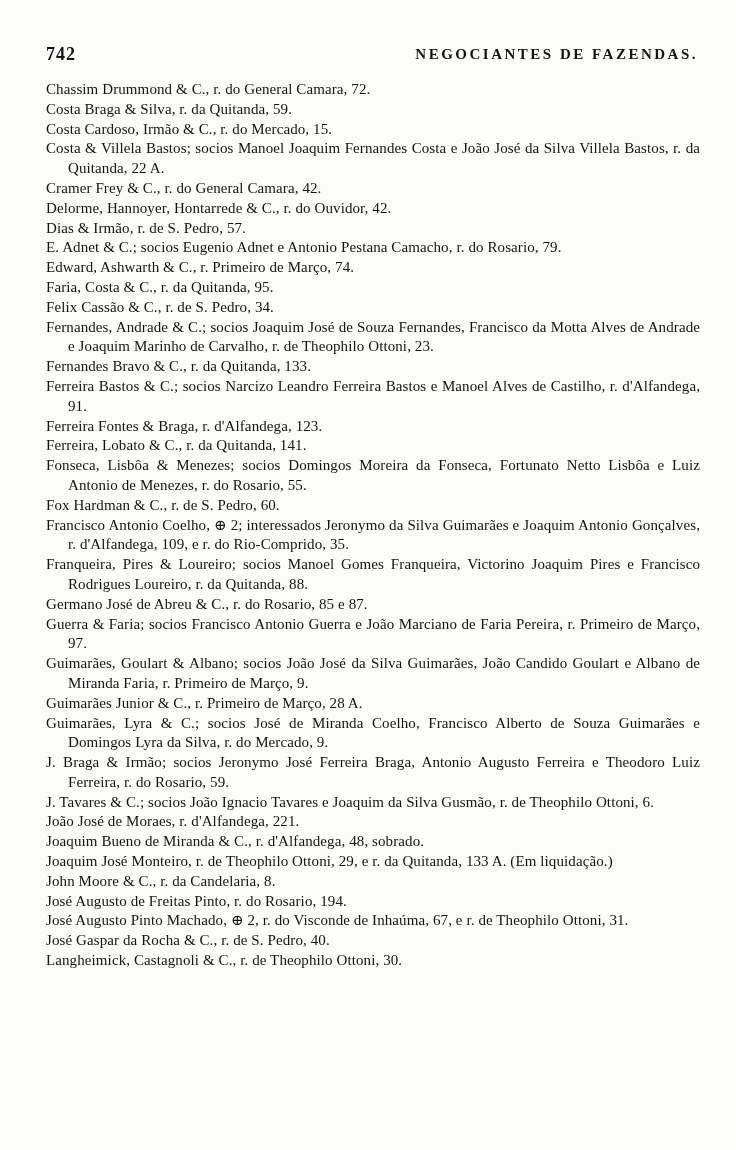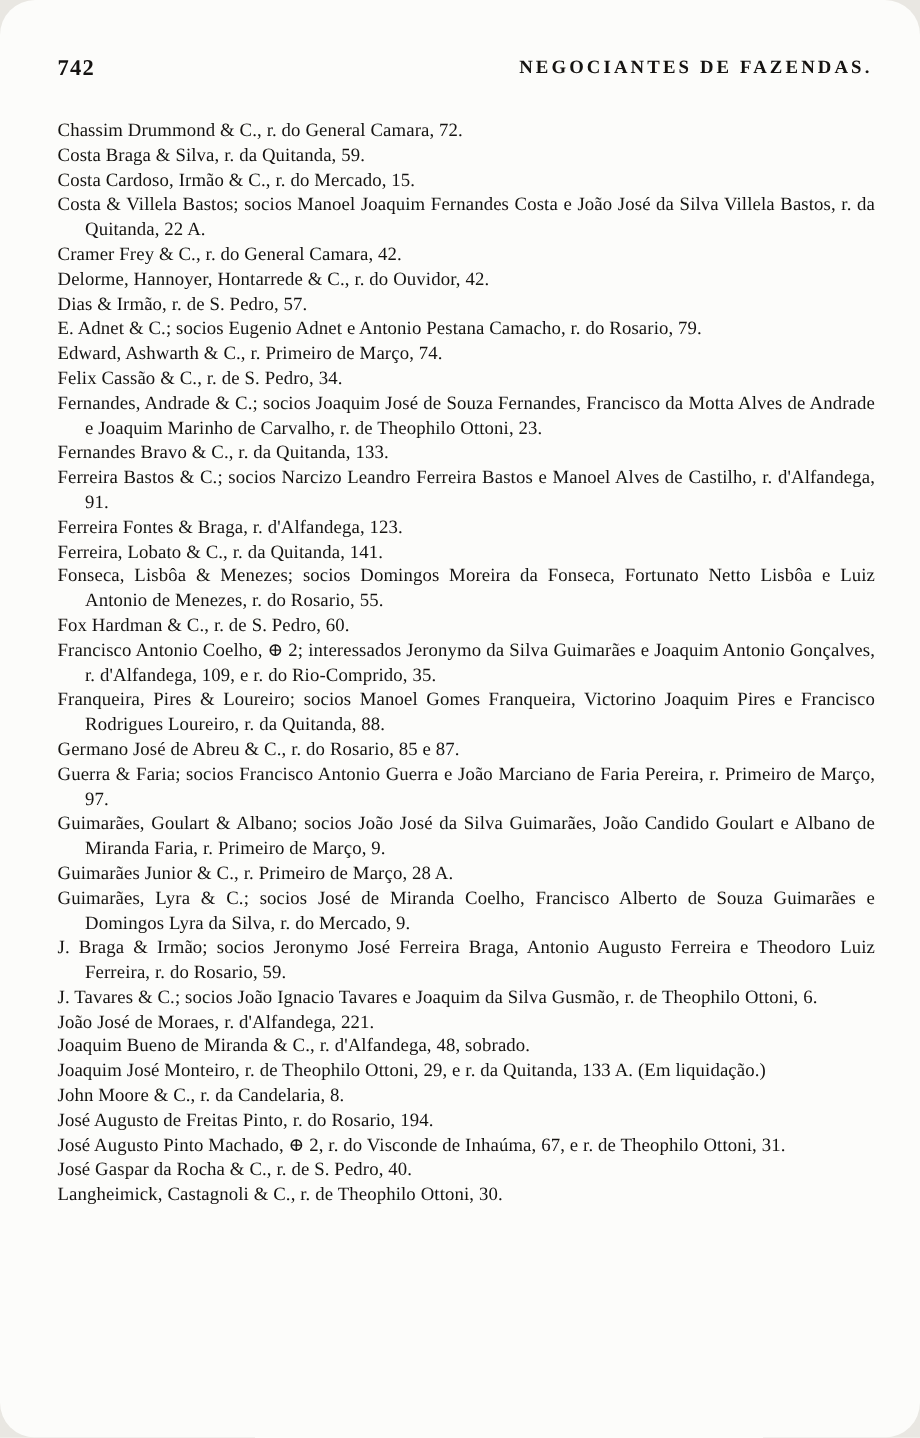--- a/index.html
+++ b/index.html
@@ -10,21 +10,20 @@
   .page {
     position: relative;
     width: 736px;
     height: 1150px;
     margin: 0 auto;
     background: #fcfcfa;
     font-family: "Liberation Serif", "DejaVu Serif", serif;
     color: #151311;
     overflow: hidden;
     box-sizing: border-box;
-    border-radius: 28px;
   }
   .header {
     position: relative;
     height: 30px;
     margin-top: 44px;
     padding: 0 38px 0 46px;
   }
   .page-num {
     position: absolute;
     left: 46px;
@@ -36,21 +35,20 @@
   .title {
     display: block;
     text-align: right;
     font-size: 15px;
     font-weight: bold;
     letter-spacing: 2.5px;
     padding-top: 2px;
   }
   .entries {
     padding: 6px 36px 0 46px;
-    margin-top: 16px;
   }
   .entry {
     margin: 0;
     font-size: 15px;
     line-height: 19.8px;
     text-align: justify;
     padding-left: 22px;
     text-indent: -22px;
     font-weight: 500;
     letter-spacing: 0.1px;
@@ -67,20 +65,21 @@
   <div class="entries">
       <p class="entry">Chassim Drummond &amp; C., r. do General Camara, 72.</p>
       <p class="entry">Costa Braga &amp; Silva, r. da Quitanda, 59.</p>
       <p class="entry">Costa Cardoso, Irmão &amp; C., r. do Mercado, 15.</p>
       <p class="entry">Costa &amp; Villela Bastos; socios Manoel Joaquim Fernandes Costa e João José da Silva Villela Bastos, r. da Quitanda, 22 A.</p>
       <p class="entry">Cramer Frey &amp; C., r. do General Camara, 42.</p>
       <p class="entry">Delorme, Hannoyer, Hontarrede &amp; C., r. do Ouvidor, 42.</p>
       <p class="entry">Dias &amp; Irmão, r. de S. Pedro, 57.</p>
       <p class="entry">E. Adnet &amp; C.; socios Eugenio Adnet e Antonio Pestana Camacho, r. do Rosario, 79.</p>
       <p class="entry">Edward, Ashwarth &amp; C., r. Primeiro de Março, 74.</p>
+      <p class="entry">Faria, Costa &amp; C., r. da Quitanda, 95.</p>
       <p class="entry">Felix Cassão &amp; C., r. de S. Pedro, 34.</p>
       <p class="entry">Fernandes, Andrade &amp; C.; socios Joaquim José de Souza Fernandes, Francisco da Motta Alves de Andrade e Joaquim Marinho de Carvalho, r. de Theophilo Ottoni, 23.</p>
       <p class="entry">Fernandes Bravo &amp; C., r. da Quitanda, 133.</p>
       <p class="entry">Ferreira Bastos &amp; C.; socios Narcizo Leandro Ferreira Bastos e Manoel Alves de Castilho, r. d'Alfandega, 91.</p>
       <p class="entry">Ferreira Fontes &amp; Braga, r. d'Alfandega, 123.</p>
       <p class="entry">Ferreira, Lobato &amp; C., r. da Quitanda, 141.</p>
       <p class="entry">Fonseca, Lisbôa &amp; Menezes; socios Domingos Moreira da Fonseca, Fortunato Netto Lisbôa e Luiz Antonio de Menezes, r. do Rosario, 55.</p>
       <p class="entry">Fox Hardman &amp; C., r. de S. Pedro, 60.</p>
       <p class="entry">Francisco Antonio Coelho, ⊕ 2; interessados Jeronymo da Silva Guimarães e Joaquim Antonio Gonçalves, r. d'Alfandega, 109, e r. do Rio-Comprido, 35.</p>
       <p class="entry">Franqueira, Pires &amp; Loureiro; socios Manoel Gomes Franqueira, Victorino Joaquim Pires e Francisco Rodrigues Loureiro, r. da Quitanda, 88.</p>

